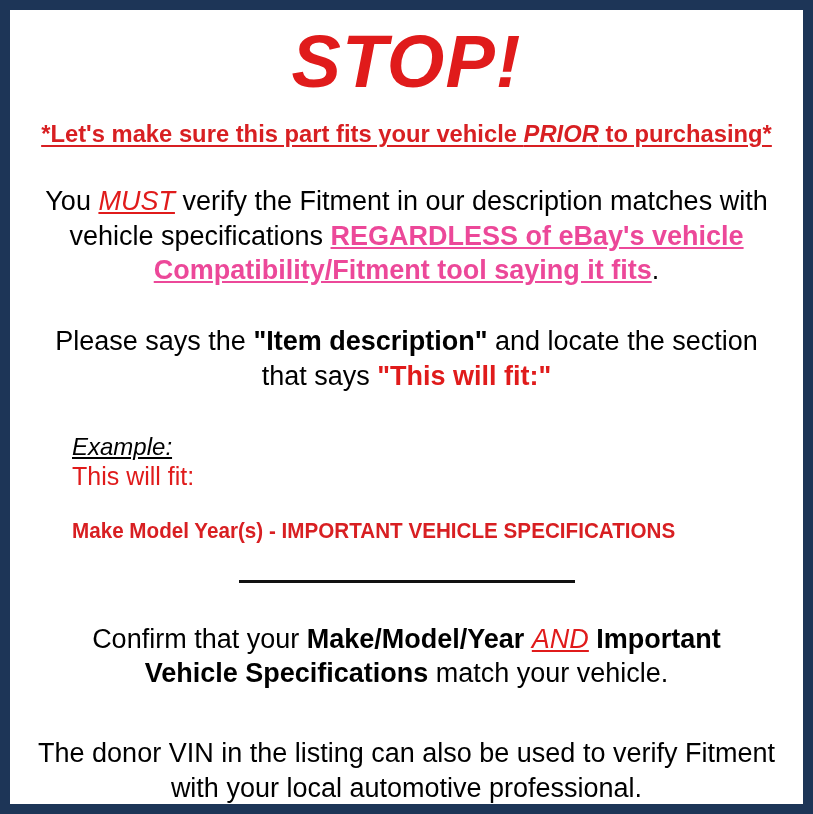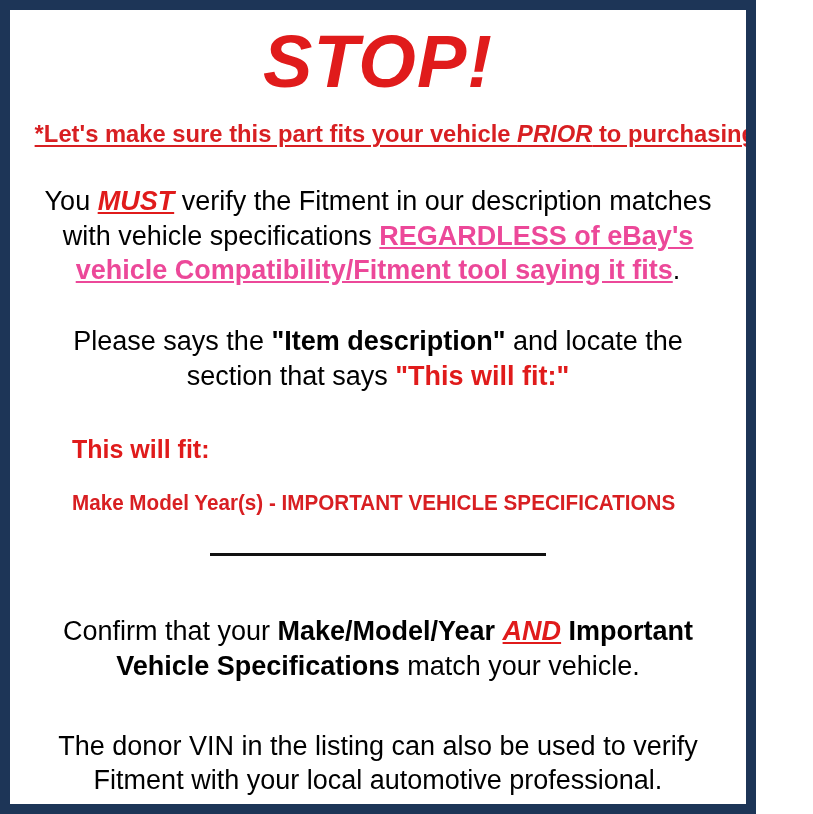--- a/index.html
+++ b/index.html
@@ -6,21 +6,21 @@
     margin: 0;
     padding: 0;
     background: #ffffff;
   }
   body {
     font-family: "Liberation Sans", sans-serif;
   }
 
   .notice-frame {
     position: relative;
-    width: 756px;
+    width: 813px;
     height: 814px;
     box-sizing: border-box;
     background: #ffffff;
     border: 10px solid #1d3557;
     overflow: hidden;
   }
 
   .notice-body {
     box-sizing: border-box;
     width: 100%;
@@ -64,31 +64,31 @@
 
   .para-must {
     margin-top: 36px;
     padding: 0 18px;
   }
   .para-item {
     margin-top: 37px;
     padding: 0 10px;
   }
   .para-confirm {
-    margin-top: 52px;
+    margin-top: 32px;
     padding: 0 22px;
   }
   .para-vin {
     margin-top: 46px;
     padding: 0 8px;
   }
 
   .red-bi-u {
     color: #e01b1b;
-    font-weight: bold;
+    font-weight: normal;
     font-style: italic;
     text-decoration: underline;
     text-underline-offset: 2px;
   }
   .red-b-u {
     color: #ec4899;
     font-weight: bold;
     text-decoration: underline;
     text-underline-offset: 2px;
   }
@@ -109,24 +109,24 @@
   .example-label {
     font-size: 24px;
     font-style: italic;
     color: #000000;
     text-decoration: underline;
     text-underline-offset: 2px;
     line-height: 1.15;
   }
   .example-fit {
     font-size: 25px;
-    font-weight: bold;
+    font-weight: normal;
     color: #e01b1b;
     line-height: 1.3;
-    margin-top: 20px;
+    margin-top: 0;
   }
   .example-spec {
     font-size: 21.5px;
     font-weight: bold;
     color: #d81f22;
     margin-top: 26px;
     white-space: nowrap;
     transform: scaleX(0.96);
     transform-origin: left center;
   }
@@ -151,20 +151,21 @@
 
     <div class="stop-heading">STOP!</div>
 
     <div class="tagline"><span>*Let's make sure this part fits your vehicle </span><span class="ital">PRIOR</span><span> to purchasing*</span></div>
 
     <p class="para para-must"><span>You </span><span class="red-bi-u">MUST</span><span> verify the Fitment in our description matches with vehicle specifications </span><span class="red-b-u">REGARDLESS of eBay's vehicle Compatibility/Fitment tool saying it fits</span><span>.</span></p>
 
     <p class="para para-item"><span>Please says the </span><span class="black-b">"Item description"</span><span> and locate the section that says </span><span class="red-b">"This will fit:"</span></p>
 
     <div class="example-block">
+      <div class="example-label">Example:</div>
       <div class="example-fit">This will fit:</div>
       <div class="example-spec">Make Model Year(s) - IMPORTANT VEHICLE SPECIFICATIONS</div>
     </div>
 
     <div class="divider-wrap">
       <span class="divider"></span>
     </div>
 
     <p class="para para-confirm"><span>Confirm that your </span><span class="black-b">Make/Model/Year</span><span> </span><span class="red-bi-u">AND</span><span> </span><span class="black-b">Important Vehicle Specifications</span><span> match your vehicle.</span></p>
 

